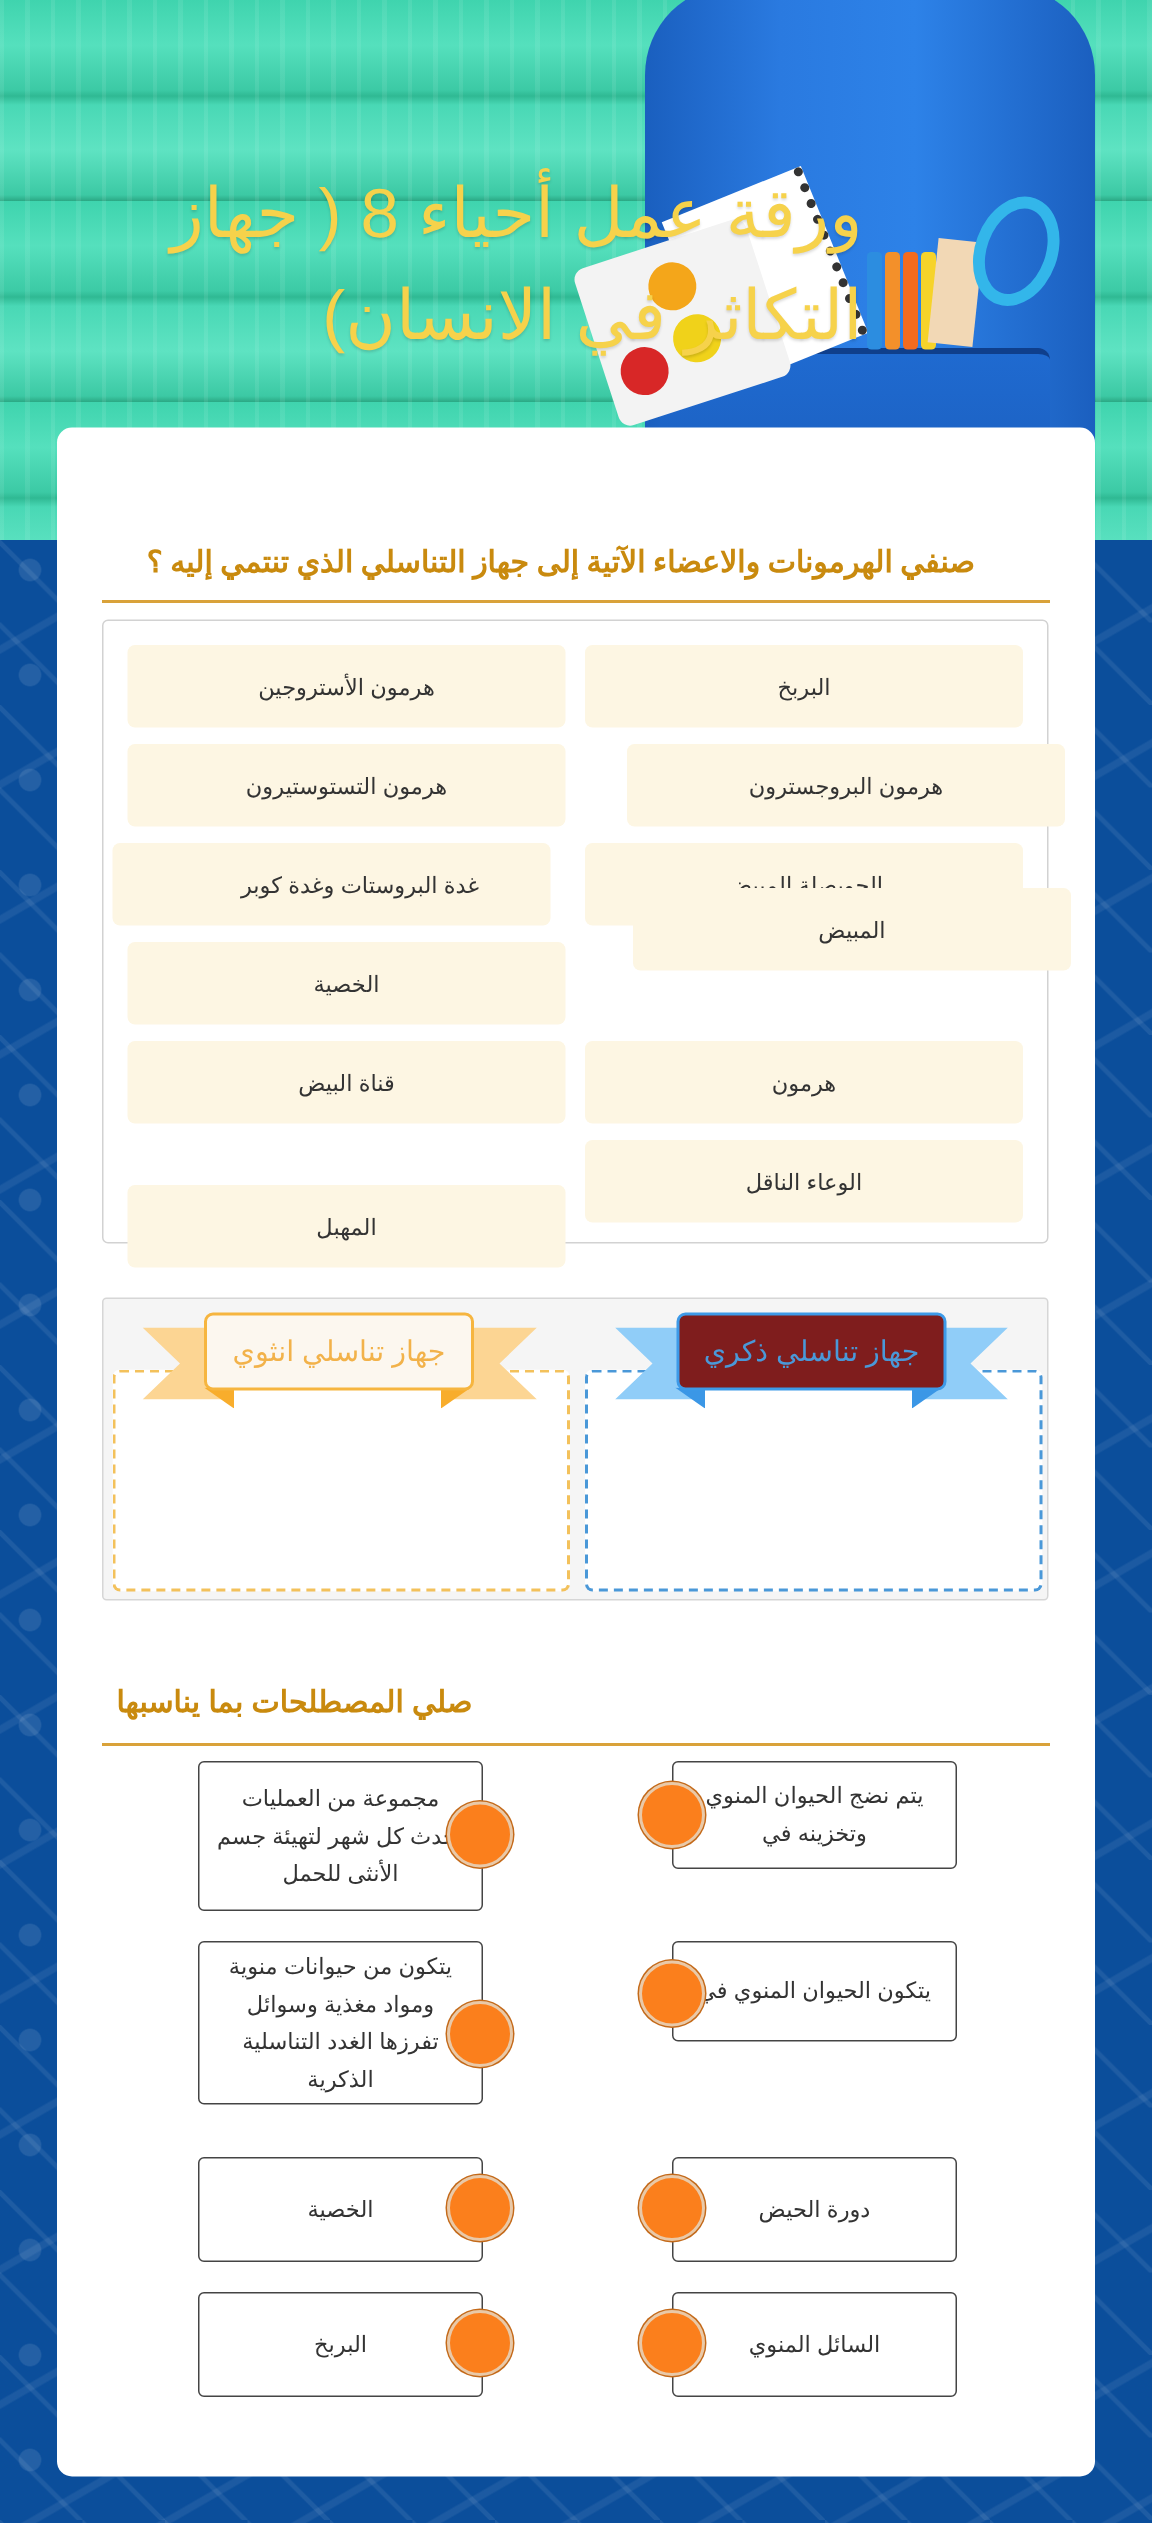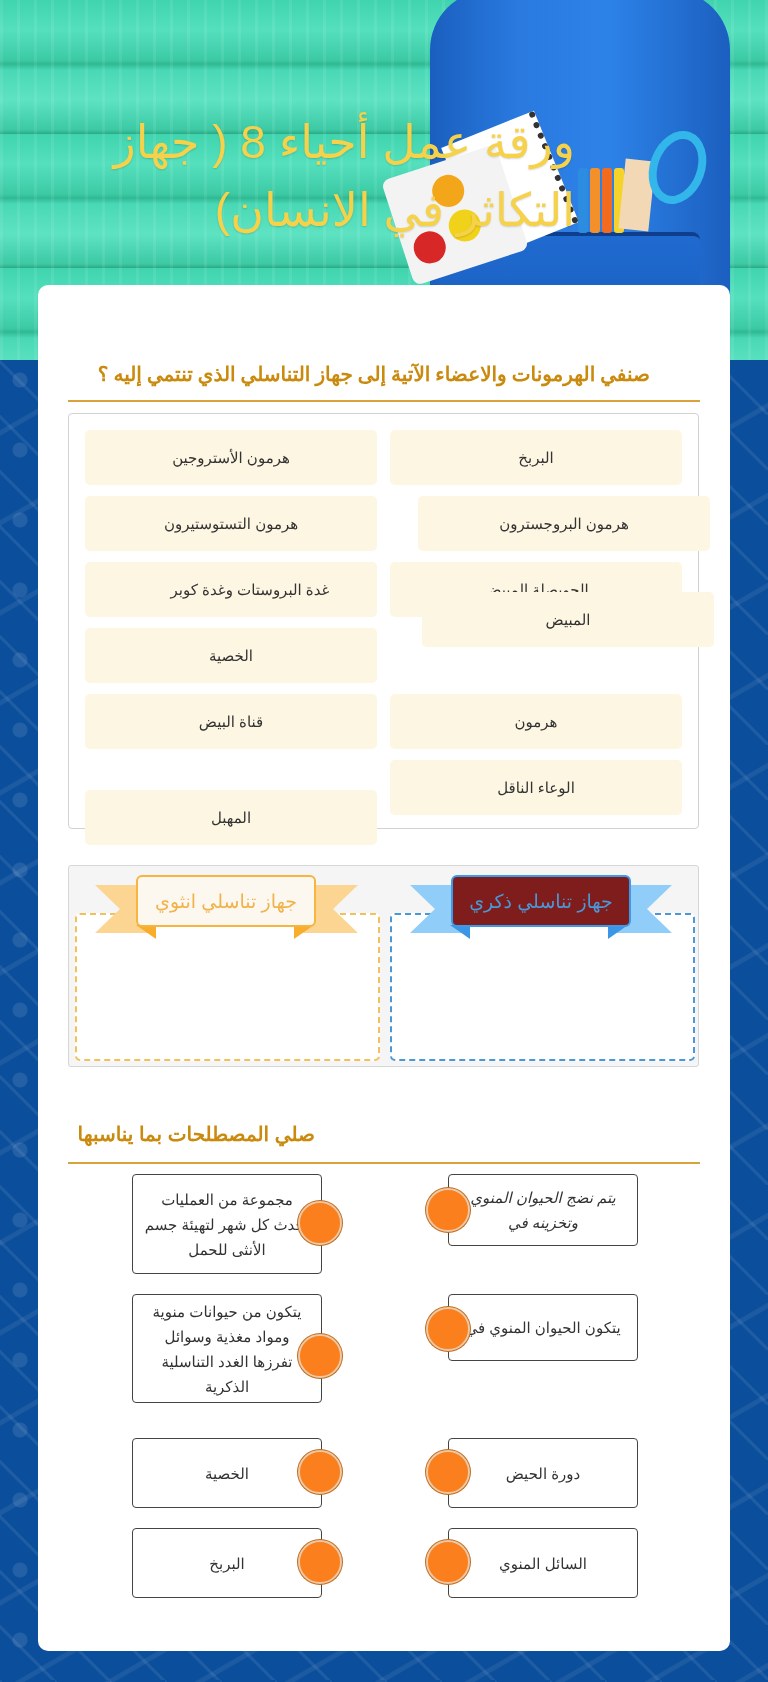--- a/index.html
+++ b/index.html
@@ -141,21 +141,21 @@
 <div class="section-title" style="left:60px;top:362px;width:590px;font-family:Liberation Serif, serif;">صنفي الهرمونات والاعضاء الآتية إلى جهاز التناسلي الذي تنتمي إليه ؟</div>
 <div class="rule" style="left:68px;top:400px;width:632px;"></div>
 
 <div class="sort-panel"></div>
 
 <div class="chip" style="left:390px;top:430px;">البربخ</div>
 <div class="chip" style="left:85px;top:430px;">هرمون الأستروجين</div>
 <div class="chip" style="left:390px;top:496px;margin-left:28px;">هرمون البروجسترون</div>
 <div class="chip" style="left:85px;top:496px;">هرمون التستوستيرون</div>
 <div class="chip" style="left:390px;top:562px;">الحويصلة المبيض</div>
-<div class="chip" style="left:85px;top:562px;padding-left:38px;">غدة البروستات وغدة كوبر</div>
+<div class="chip" style="left:75px;top:562px;padding-left:38px;">غدة البروستات وغدة كوبر</div>
 <div class="chip" style="left:390px;top:592px;margin-left:32px;">المبيض</div>
 <div class="chip" style="left:85px;top:628px;">الخصية</div>
 <div class="chip" style="left:390px;top:694px;">هرمون</div>
 <div class="chip" style="left:85px;top:694px;">قناة البيض</div>
 <div class="chip" style="left:390px;top:760px;">الوعاء الناقل</div>
 <div class="chip" style="left:85px;top:760px;margin-top:30px;">المهبل</div>
 
 <div class="bins-panel"></div>
 
 <div class="bin" style="left:390px;border-color:#4a98d8;"></div>
@@ -176,21 +176,21 @@
 <svg class="ribbon-tail" style="left:298px;" viewBox="0 0 60 48">
     <polygon points="0,0 60,0 35,24 60,48 0,48" fill="#fcd593"></polygon>
   </svg>
 <div class="fold" style="left:136px;background:#f8ad2c;clip-path:polygon(0 0,100% 0,100% 100%);"></div>
 <div class="fold" style="left:294px;background:#f8ad2c;clip-path:polygon(0 0,100% 0,0 100%);"></div>
 <div class="ribbon-label" style="left:136px;border-color:#f6b53f;background:#fcf7ef;color:#f2b24a;">جهاز تناسلي انثوي</div>
 
 <div class="section-title" style="left:60px;top:1122px;width:255px;">صلي المصطلحات بما يناسبها</div>
 <div class="rule" style="left:68px;top:1162px;width:632px;"></div>
 
-<div class="match-box" style="left:448px;top:1174px;height:72px;font-style:italic;">يتم نضج الحيوان المنوي وتخزينه في</div>
+<div class="match-box" style="left:448px;top:1174px;height:72px;">يتم نضج الحيوان المنوي وتخزينه في</div>
 <div class="match-box" style="left:448px;top:1294px;height:67px;">يتكون الحيوان المنوي في</div>
 <div class="match-box" style="left:448px;top:1438px;height:70px;">دورة الحيض</div>
 <div class="match-box" style="left:448px;top:1528px;height:70px;">السائل المنوي</div>
 
 <div class="match-box" style="left:132px;top:1174px;height:100px;">مجموعة من العمليات تحدث كل شهر لتهيئة جسم الأنثى للحمل</div>
 <div class="match-box" style="left:132px;top:1294px;height:109px;">يتكون من حيوانات منوية ومواد مغذية وسوائل تفرزها الغدد التناسلية الذكرية</div>
 <div class="match-box" style="left:132px;top:1438px;height:70px;">الخصية</div>
 <div class="match-box" style="left:132px;top:1528px;height:70px;">البربخ</div>
 
 <div class="knob" style="left:426px;top:1188px;"></div>

